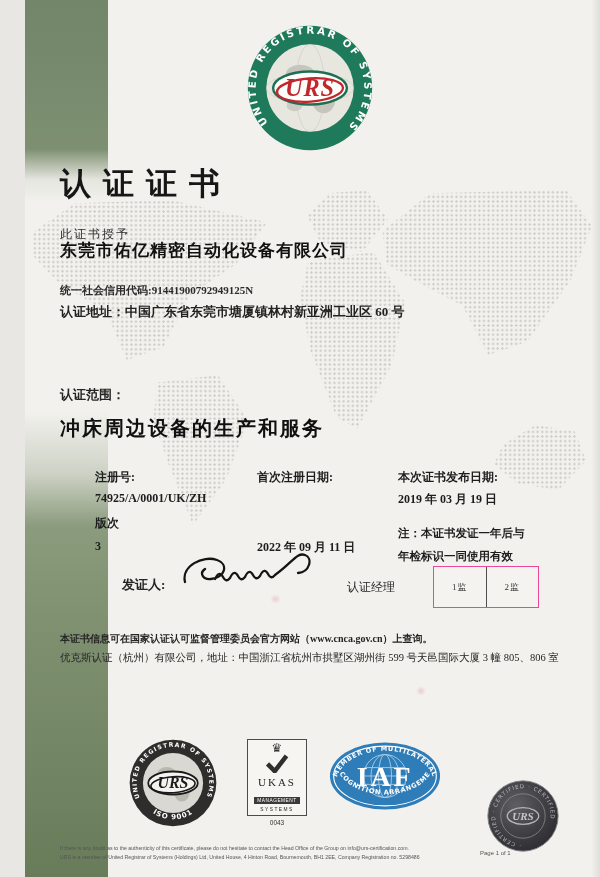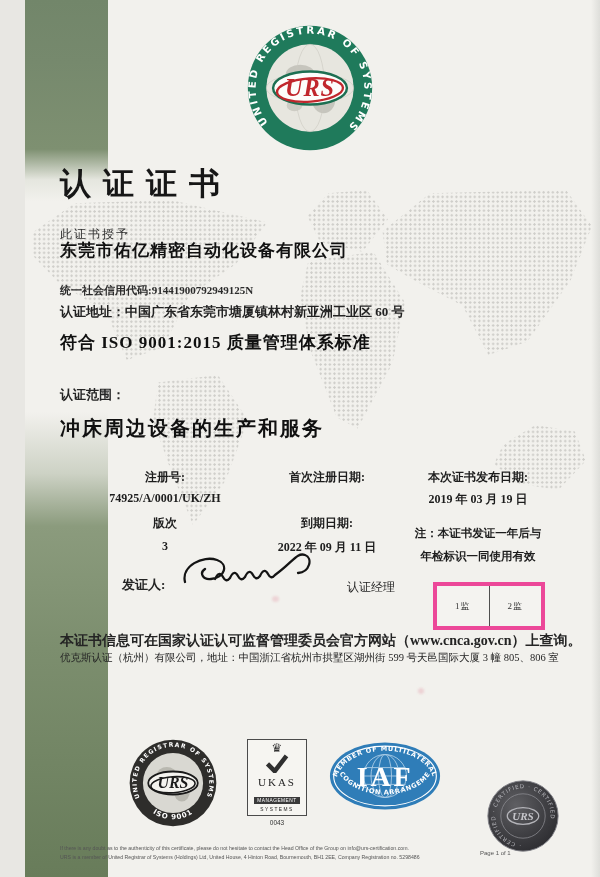--- a/index.html
+++ b/index.html
@@ -34,30 +34,30 @@
   .abs{position:absolute;z-index:3;}
   .cwrap{left:60px;width:540px;text-align:left;}
   .title{top:163px;font-size:31px;font-weight:bold;letter-spacing:12px;color:#161616;}
   .awarded{top:226px;font-size:12px;letter-spacing:2px;color:#2c2c2c;}
   .company{top:239px;font-size:17px;font-weight:bold;letter-spacing:1px;color:#111;}
   .credit{top:283px;font-size:11px;font-weight:600;color:#2b2b2b;}
   .address{top:303px;font-size:13px;font-weight:600;color:#222;}
   .standard{top:331px;font-size:17px;font-weight:bold;letter-spacing:1px;color:#101010;}
   .scopelabel{top:386px;font-size:13px;font-weight:bold;}
   .scope{top:415px;font-size:20px;font-weight:bold;letter-spacing:2px;color:#101010;}
-  .col{text-align:center;font-family:Liberation Serif, serif;}
+  .col{text-align:left;font-family:Liberation Serif, serif;}
   .lbl{font-size:12px;font-weight:bold;color:#1d1d1d;}
   .val{font-size:12px;font-weight:600;color:#1d1d1d;}
   .note{font-size:11.5px;font-weight:bold;color:#1d1d1d;}
   .issuer{left:122px;top:576px;font-size:13px;font-weight:bold;}
   .manager{left:347px;top:579px;font-size:12px;}
-  .stampbox{left:433px;top:582px;width:104px;height:40px;border:4px solid #ec4899;display:flex;background:rgba(255,255,255,.2);}
+  .stampbox{left:433px;top:566px;width:104px;height:40px;border:1px solid #ec4899;display:flex;background:rgba(255,255,255,.2);}
   .stampcell{flex:1;display:flex;align-items:center;justify-content:center;font-size:9px;letter-spacing:1px;color:#333;}
   .stampcell+.stampcell{border-left:1px solid #4f4f4f;}
-  .footer1{top:632px;font-size:14px;font-weight:600;color:#242424;}
+  .footer1{top:632px;font-size:10px;font-weight:600;color:#242424;}
   .footer2{top:651px;font-size:10.5px;font-weight:400;color:#242424;}
   
   .ukas{left:247px;top:739px;width:60px;text-align:center;}
   .ukasbox{border:1.2px solid #4b4b4b;background:#f6f5f1;padding:2px 0 3px;width:58px;}
   .crown{font-size:12px;line-height:1;color:#2f2f2f;font-family:"DejaVu Sans",sans-serif;}
   .ukasname{font-size:11px;letter-spacing:2px;color:#1f1f1f;margin-top:-1px;}
   .ukasbar{display:inline-block;background:#3a3a3a;color:#fff;font-size:4.8px;letter-spacing:.5px;padding:1px 3px;font-family:"Liberation Sans",sans-serif;}
   .ukassys{font-size:4.8px;letter-spacing:1.5px;color:#1f1f1f;margin-top:1px;font-family:"Liberation Sans",sans-serif;}
   .ukasnum{font-size:6.5px;color:#333;margin-top:3px;font-family:"Liberation Sans",sans-serif;}
   .fineprint{top:844px;font-size:5.2px;line-height:1.7;color:#555;font-family:"Liberation Sans",sans-serif;}
@@ -101,31 +101,29 @@
     <text font-family="DejaVu Sans, sans-serif" font-weight="bold" font-size="10.5" fill="#ffffff" letter-spacing="2.5">
       <textPath href="#topRing" startOffset="49">UNITED REGISTRAR OF SYSTEMS</textPath>
     </text>
   </svg>
 
   <div class="abs cwrap title">认证证书</div>
   <div class="abs cwrap awarded">此证书授予</div>
   <div class="abs cwrap company">东莞市佑亿精密自动化设备有限公司</div>
   <div class="abs cwrap credit">统一社会信用代码:91441900792949125N</div>
   <div class="abs cwrap address">认证地址：中国广东省东莞市塘厦镇林村新亚洲工业区 60 号</div>
-  <div class="abs cwrap standard">符合 ISO 9001:2015 质量管理体系标准</div>
   <div class="abs cwrap scopelabel">认证范围：</div>
   <div class="abs cwrap scope">冲床周边设备的生产和服务</div>
 
   <div class="abs col lbl" style="left:95px;top:469px;width:140px;">注册号:</div>
   <div class="abs col val" style="left:95px;top:491px;width:140px;">74925/A/0001/UK/ZH</div>
   <div class="abs col lbl" style="left:95px;top:515px;width:140px;">版次</div>
   <div class="abs col val" style="left:95px;top:539px;width:140px;">3</div>
 
   <div class="abs col lbl" style="left:257px;top:469px;width:140px;">首次注册日期:</div>
-  <div class="abs col lbl" style="left:257px;top:515px;width:140px;">到期日期:</div>
   <div class="abs col val" style="left:257px;top:539px;width:140px;">2022 年 09 月 11 日</div>
 
   <div class="abs col lbl" style="left:398px;top:469px;width:160px;">本次证书发布日期:</div>
   <div class="abs col val" style="left:398px;top:491px;width:160px;">2019 年 03 月 19 日</div>
   <div class="abs col note" style="left:398px;top:549px;width:160px;">年检标识一同使用有效</div>
   <div class="abs col note" style="left:398px;top:526px;width:160px;">注：本证书发证一年后与</div>
 
   <div class="abs issuer">发证人:</div>
   <svg class="abs" style="left:175px;top:548px;" width="145" height="52" viewBox="0 0 145 52">
     <path d="M10,34 C6,18 28,7 42,12 C54,16 50,30 36,31 C28,32 24,25 30,21

